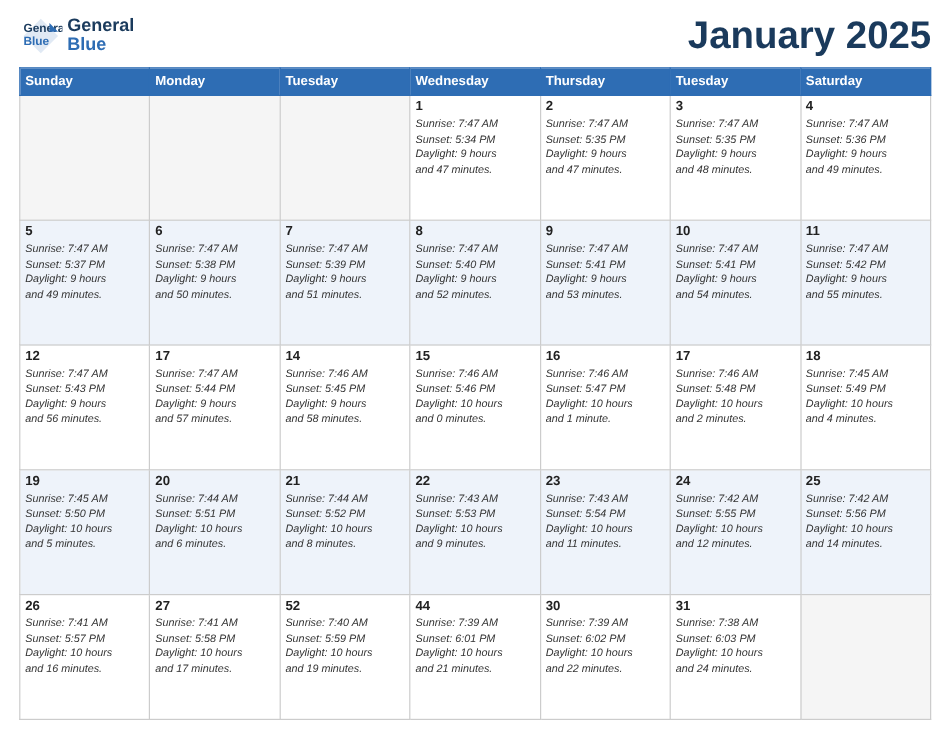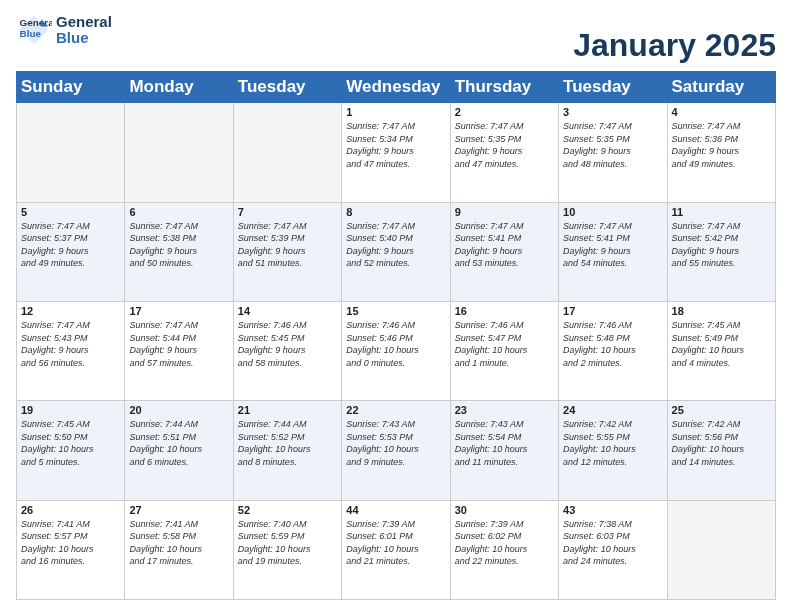--- a/index.html
+++ b/index.html
@@ -39,37 +39,36 @@
       margin-right: 4px;
     }
     .title-block {
       text-align: right;
     }
     .month-title {
       font-size: 32px;
       font-weight: bold;
       color: #1a3a5c;
       line-height: 1.1;
-      margin-top: 16px;
     }
     .location {
       font-size: 13px;
       color: #333;
     }
     .calendar {
       flex: 1;
       border: 1px solid #ccc;
       border-collapse: collapse;
       width: 100%;
       table-layout: fixed;
     }
     .calendar th {
       background: #2e6db4;
       color: #fff;
-      font-size: 17px;
+      font-size: 11px;
       font-weight: bold;
       padding: 5px 4px;
       text-align: left;
       border: 1px solid #2e6db4;
     }
     .calendar td {
       border: 1px solid #ccc;
       vertical-align: top;
       padding: 3px 4px;
       font-size: 9.5px;
@@ -347,21 +346,21 @@
 and 21 minutes.</div>
           </td>
           <td>
             <div class="day-num">30</div>
             <div class="day-detail" style="white-space: pre-line;">Sunrise: 7:39 AM
 Sunset: 6:02 PM
 Daylight: 10 hours
 and 22 minutes.</div>
           </td>
           <td>
-            <div class="day-num">43</div>
+            <div class="day-num">31</div>
             <div class="day-detail" style="white-space: pre-line;">Sunrise: 7:38 AM
 Sunset: 6:03 PM
 Daylight: 10 hours
 and 24 minutes.</div>
           </td>
           <td class="empty"></td>
         </tr>
       </tbody>
   </table>
 </div>

